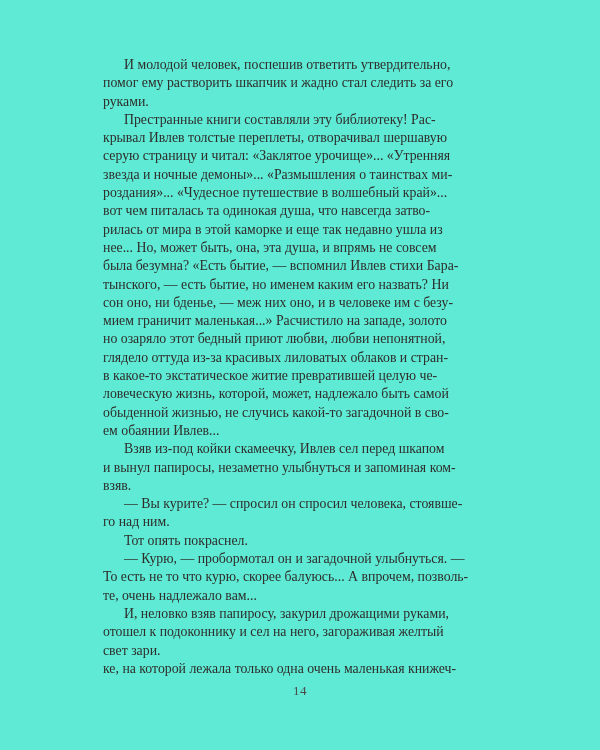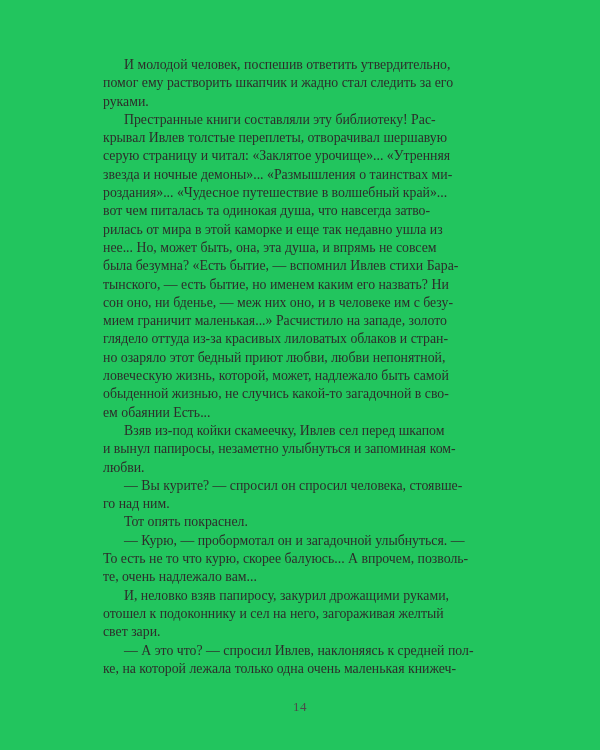--- a/index.html
+++ b/index.html
@@ -49,57 +49,56 @@
   }
   .page-number {
     position: absolute;
     left: 0;
     top: 683px;
     width: 100%;
     text-align: center;
     font-size: 13px;
     color: #4c4b49;
     letter-spacing: 0.5px;
-    margin-top: 16px;
   }
 </style>
 </head>
 <body>
 
-<div class="book-page" style="background: #22c55e; font-family: Liberation Serif, serif;">
+<div class="book-page" style="background: #5eead4; font-family: Liberation Serif, serif;">
   <div class="text-column" style="color: rgb(46, 45, 43);">
       <div class="line indent">И молодой человек, поспешив ответить утвердительно,</div>
       <div class="line">помог ему растворить шкапчик и жадно стал следить за его</div>
       <div class="line end">руками.</div>
       <div class="line indent">Престранные книги составляли эту библиотеку! Рас-</div>
       <div class="line">крывал Ивлев толстые переплеты, отворачивал шершавую</div>
       <div class="line">серую страницу и читал: «Заклятое урочище»... «Утренняя</div>
       <div class="line">звезда и ночные демоны»... «Размышления о таинствах ми-</div>
       <div class="line">роздания»... «Чудесное путешествие в волшебный край»...</div>
       <div class="line">вот чем питалась та одинокая душа, что навсегда затво-</div>
       <div class="line">рилась от мира в этой каморке и еще так недавно ушла из</div>
       <div class="line">нее... Но, может быть, она, эта душа, и впрямь не совсем</div>
       <div class="line">была безумна? «Есть бытие, — вспомнил Ивлев стихи Бара-</div>
       <div class="line">тынского, — есть бытие, но именем каким его назвать? Ни</div>
       <div class="line">сон оно, ни бденье, — меж них оно, и в человеке им с безу-</div>
       <div class="line">мием граничит маленькая...» Расчистило на западе, золото</div>
+      <div class="line">но озаряло этот бедный приют любви, любви непонятной,</div>
       <div class="line">глядело оттуда из-за красивых лиловатых облаков и стран-</div>
-      <div class="line">но озаряло этот бедный приют любви, любви непонятной,</div>
+      <div class="line">в какое-то экстатическое житие превратившей целую че-</div>
       <div class="line">ловеческую жизнь, которой, может, надлежало быть самой</div>
       <div class="line">обыденной жизнью, не случись какой-то загадочной в сво-</div>
-      <div class="line end">ем обаянии Есть...</div>
+      <div class="line end">ем обаянии Ивлев...</div>
       <div class="line indent">Взяв из-под койки скамеечку, Ивлев сел перед шкапом</div>
       <div class="line">и вынул папиросы, незаметно улыбнуться и запоминая ком-</div>
-      <div class="line end">любви.</div>
+      <div class="line end">взяв.</div>
       <div class="line indent">— Вы курите? — спросил он спросил человека, стоявше-</div>
       <div class="line end">го над ним.</div>
       <div class="line indent end">Тот опять покраснел.</div>
       <div class="line indent">— Курю, — пробормотал он и загадочной улыбнуться. —</div>
       <div class="line">То есть не то что курю, скорее балуюсь... А впрочем, позволь-</div>
       <div class="line end">те, очень надлежало вам...</div>
       <div class="line indent">И, неловко взяв папиросу, закурил дрожащими руками,</div>
       <div class="line">отошел к подоконнику и сел на него, загораживая желтый</div>
       <div class="line end">свет зари.</div>
-      <div class="line indent">— А это что? — спросил Ивлев, наклоняясь к средней пол-</div>
       <div class="line">ке, на которой лежала только одна очень маленькая книжеч-</div>
     </div>
   <div class="page-number" style="color: rgb(76, 75, 73);">14</div>
 </div>
 
 </body></html>

